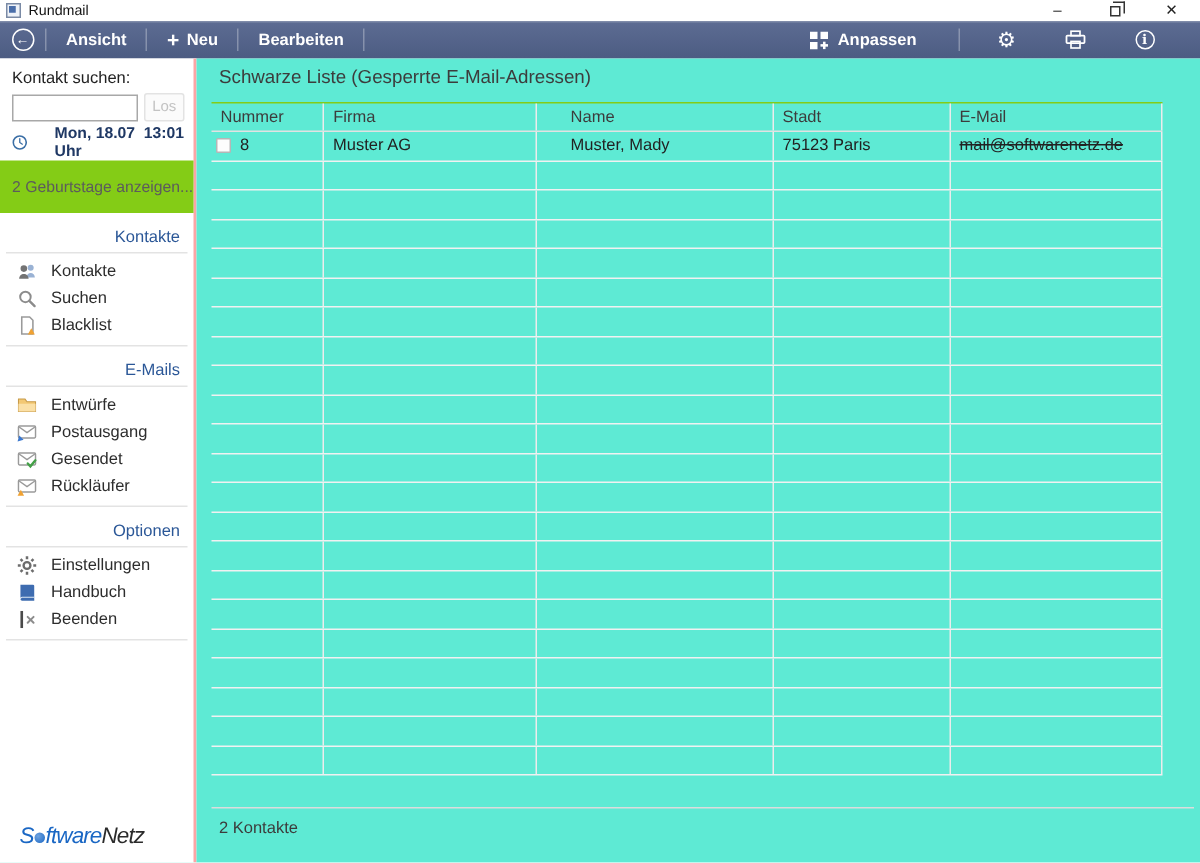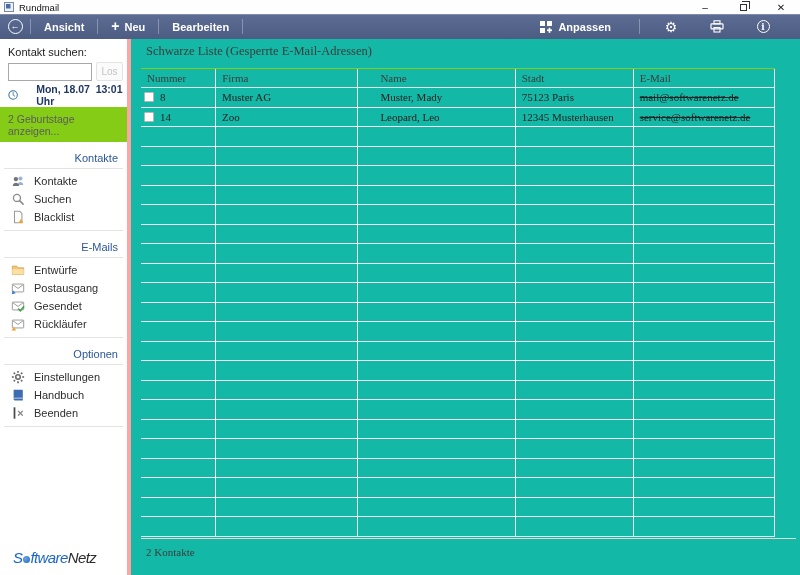--- a/index.html
+++ b/index.html
@@ -37,21 +37,21 @@
               font-weight:600; cursor:pointer; }
   .tb-icon-btn { width:30px; display:flex; justify-content:center; align-items:center; cursor:pointer; }
   .gear-glyph { font-size:14px; line-height:1; font-family:"DejaVu Sans",sans-serif; }
   .info-circle { width:13px; height:13px; border:1.2px solid #fff; border-radius:50%;
                  display:flex; align-items:center; justify-content:center;
                  font-size:9px; font-weight:700; font-family:"DejaVu Serif",serif; }
   .tb-right-pad { width:6px; }
 
   
   .sidebar { position:absolute; top:39px; left:0; width:131px; bottom:0; background:#fff;
-             border-right:4px solid #fca5a5; font-size:11px; color:#222; }
+             border-right:2px solid #fca5a5; font-size:11px; color:#222; }
   .s-label { margin:7px 8px 4px 8px; }
   .s-search { margin:0 0 7px 8px; display:flex; gap:4px; align-items:center; }
   .s-search input { width:84px; height:18px; border:1px solid #a8a8a8; font-size:10px;
                     padding:0 3px; outline:none; font-family:inherit; }
   .los-btn { width:27px; height:19px; background:#fbfbfb; border:1px solid #e3e3e3; color:#c3c3c3;
              font-size:10px; border-radius:2px; display:flex; align-items:center; justify-content:center; }
   .s-date { margin:0 0 5px 8px; height:14px; display:flex; align-items:center; gap:18px;
             color:#1f3864; font-weight:700; font-size:10.5px; }
   .s-banner { background:#84cc16; height:35px; display:flex; align-items:center; padding-left:8px;
               color:#5c5c5c; font-size:10.5px; cursor:pointer; }
@@ -61,21 +61,21 @@
             cursor:pointer; color:#2d2d2d; }
   .s-item svg { flex:0 0 auto; }
   .logo { position:absolute; left:13px; bottom:9px; font-style:italic; font-weight:400;
           font-size:15px; letter-spacing:-0.6px; white-space:nowrap; }
   .logo .lg-blue { color:#1a67c4; }
   .logo .lg-dot { display:inline-block; width:7px; height:7px; border-radius:50%;
                   background:radial-gradient(circle at 35% 35%, #6fa3e0, #1a67c4); margin:0 0.5px; }
   .logo .lg-dark { color:#2b2b2b; }
 
   
-  .main { position:absolute; left:131px; top:39px; right:0; bottom:0; background:#14b8a6;font-family:Liberation Serif, serif; }
+  .main { position:absolute; left:131px; top:39px; right:0; bottom:0; background:#5eead4; }
   .main-title { position:absolute; left:15px; top:5px; font-size:12.5px; color:#3c3c3c; }
   .tbl { position:absolute; left:10px; top:29px; width:634px; }
   .tr { display:flex; height:19.5px; border-bottom:1px solid #f1f1f1; }
   .th-row { height:20px; border-top:1px solid #84cc16; border-bottom:1px solid #e2e2e2; }
   .c { display:flex; align-items:center; padding-left:6px; border-right:1px solid #ececec;
        font-size:11px; color:#222; overflow:hidden; white-space:nowrap; }
   .th-row .c { color:#3c3c3c; }
   .c1 { width:77px; padding-left:3px; }
   .th-row .c1 { padding-left:6px; }
   .c2 { width:146px; } .c3 { width:145px;margin-left:16px; } .c4 { width:121px; } .c5 { width:145px; }
@@ -290,30 +290,20 @@
             <div class="c c1">
               <span class="checkbox"></span>
               <span>8</span>
             </div>
             <div class="c c2">Muster AG</div>
             <div class="c c3">Muster, Mady</div>
             <div class="c c4">75123 Paris</div>
             <div class="c c5 strike">mail@softwarenetz.de</div>
           </div>
           <div class="tr">
-            <div class="c c1">
-              <span class="checkbox"></span>
-              <span>14</span>
-            </div>
-            <div class="c c2">Zoo</div>
-            <div class="c c3">Leopard, Leo</div>
-            <div class="c c4">12345 Musterhausen</div>
-            <div class="c c5 strike">service@softwarenetz.de</div>
-          </div>
-          <div class="tr">
             <div class="c c1"></div>
             <div class="c c2"></div>
             <div class="c c3"></div>
             <div class="c c4"></div>
             <div class="c c5"></div>
           </div>
           <div class="tr">
             <div class="c c1"></div>
             <div class="c c2"></div>
             <div class="c c3"></div>

